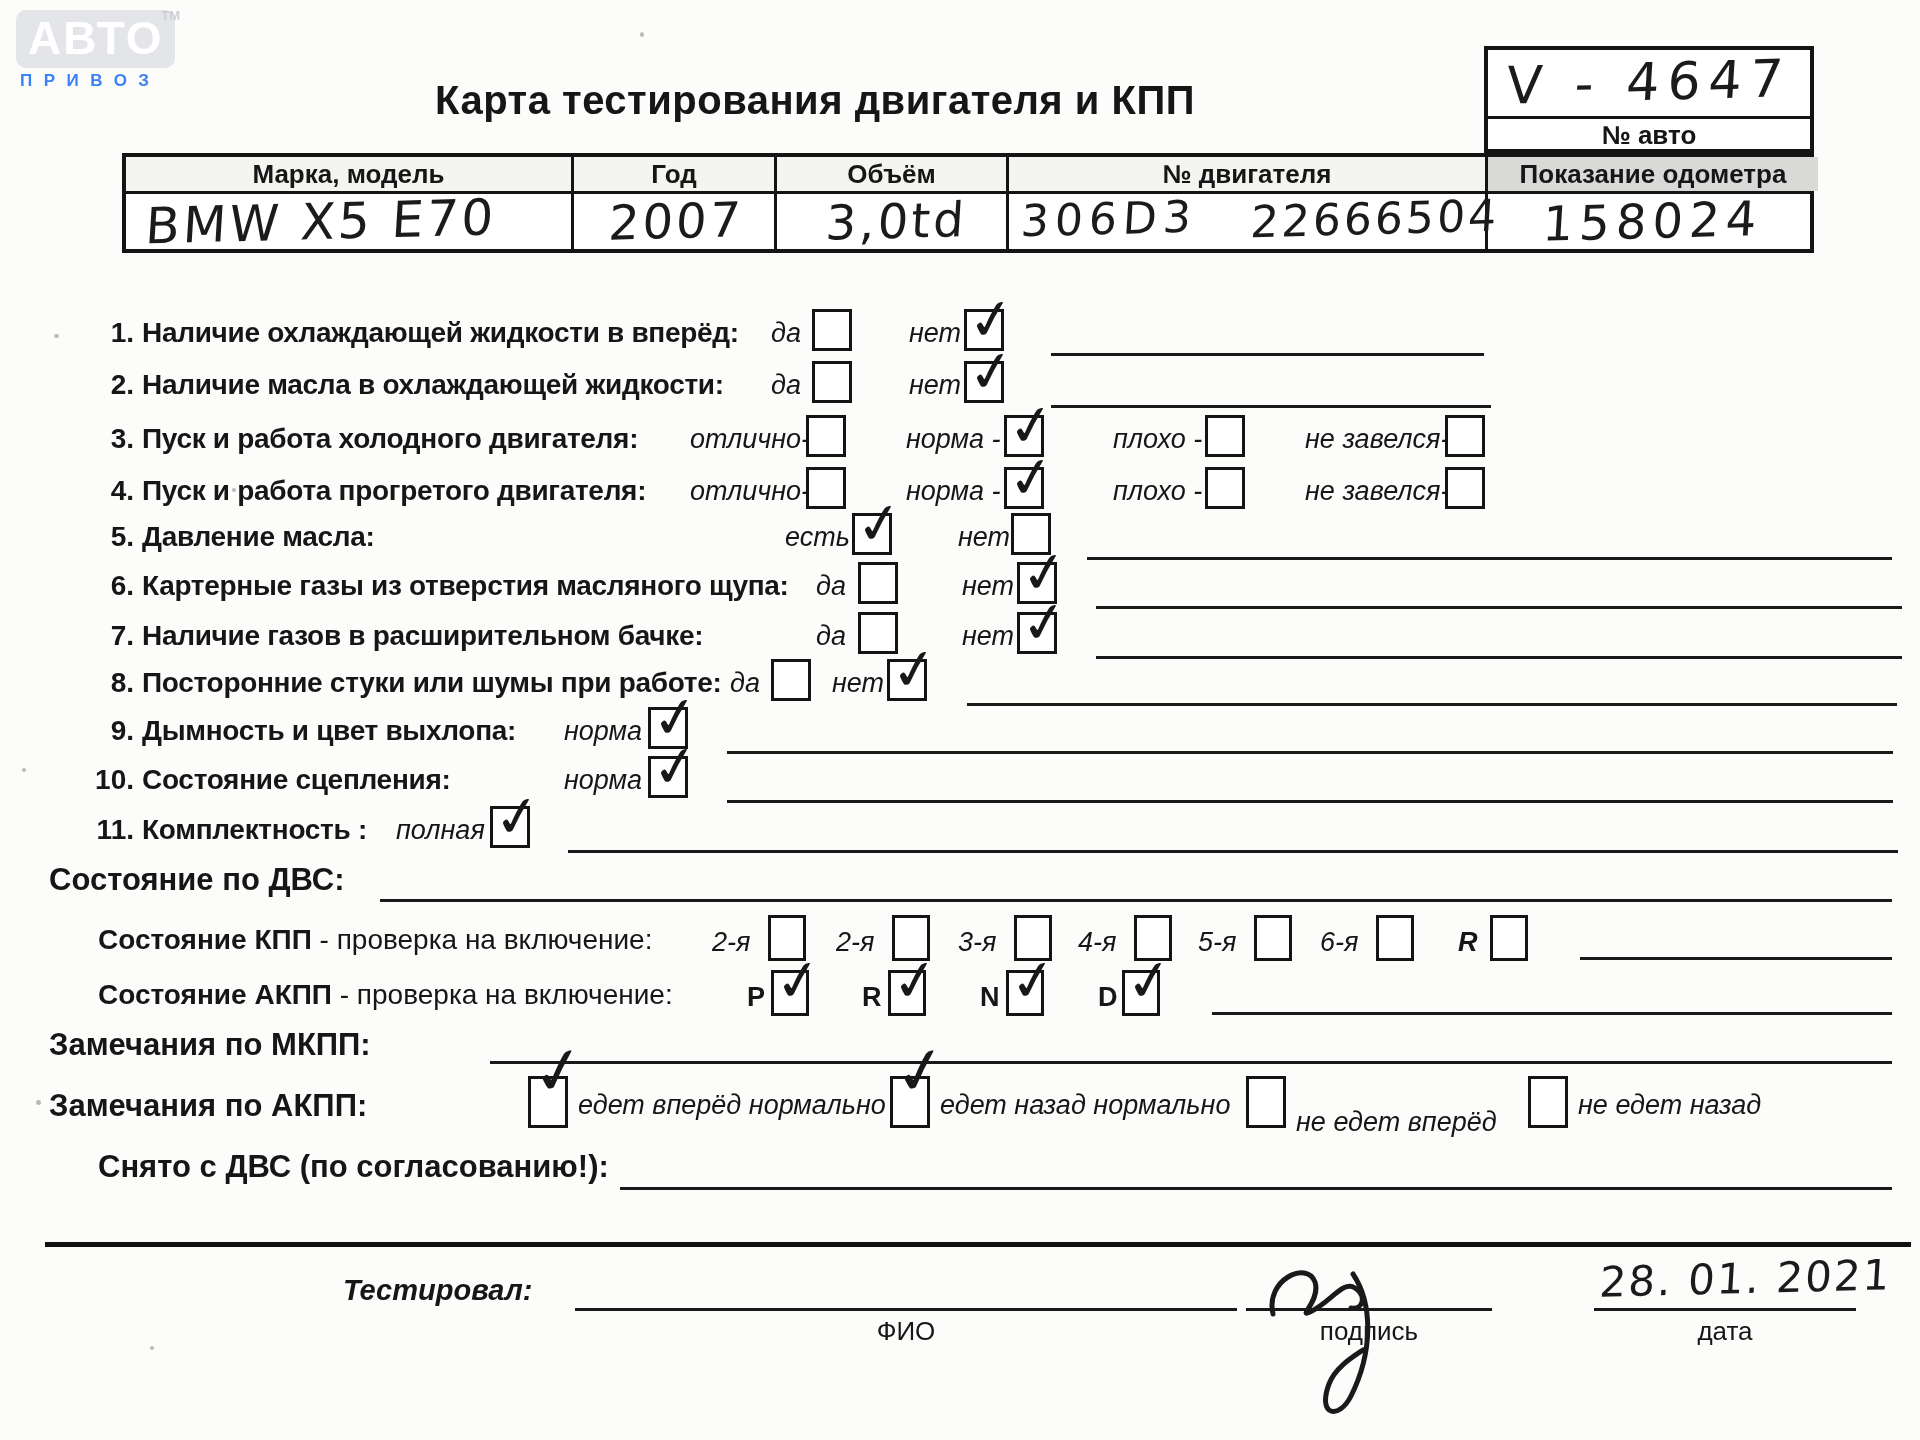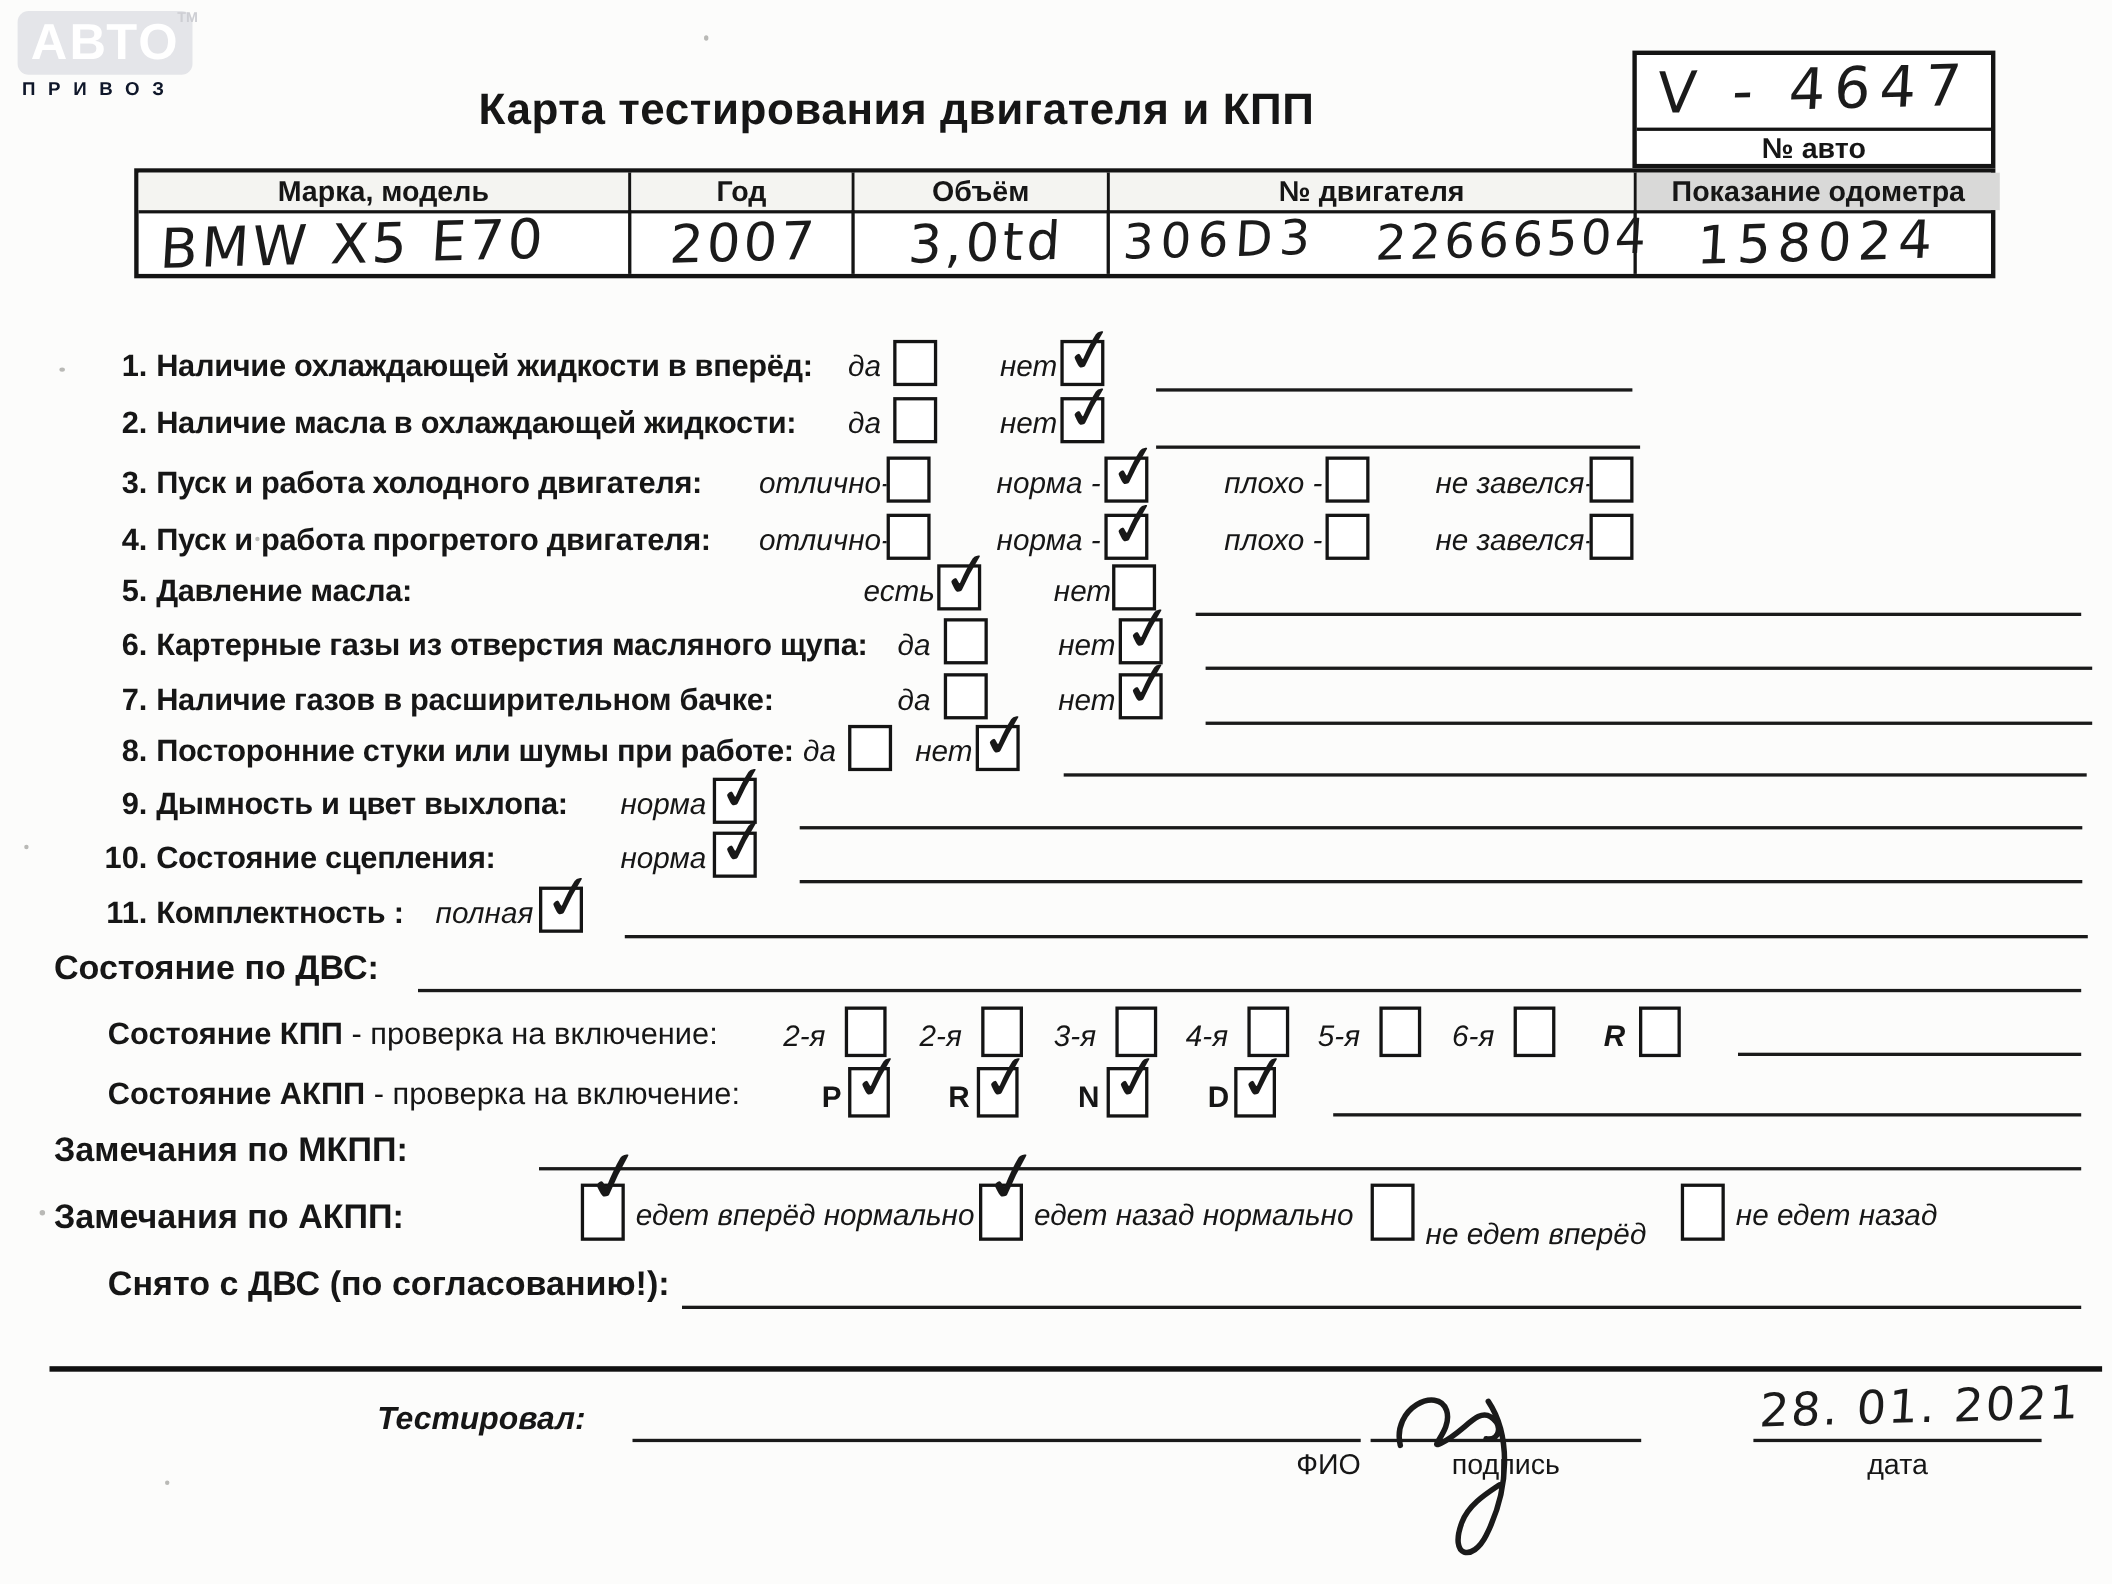--- a/index.html
+++ b/index.html
@@ -4,21 +4,21 @@
 <style>
   html,body{margin:0;padding:0;background:#ffffff;}
   .page{position:relative;width:1920px;height:1440px;background:#fcfcfb;
         font-family:"Liberation Sans","DejaVu Sans",sans-serif;color:#161616;overflow:hidden;}
 
   
   .logo{position:absolute;left:16px;top:10px;width:170px;}
   .logo-brand{display:inline-block;background:#e4e5e9;color:#ffffff;font-size:46px;font-weight:700;
               padding:1px 12px 3px 12px;border-radius:10px;letter-spacing:2px;}
   .logo-tm{position:absolute;right:6px;top:-2px;color:#cdced3;font-size:13px;font-weight:700;}
-  .logo-sub{color:#0f172a;font-size:17px;font-weight:700;letter-spacing:11.5px;margin-top:3px;padding-left:4px;}
+  .logo-sub{color:#3b82f6;font-size:17px;font-weight:700;letter-spacing:11.5px;margin-top:3px;padding-left:4px;}
 
   
   .title{position:absolute;left:340px;top:78px;width:950px;text-align:center;
          font-size:40px;font-weight:700;letter-spacing:0.5px;}
 
   
   .vbox{position:absolute;left:1484px;top:46px;width:330px;height:107px;border:4px solid #141414;box-sizing:border-box;background:#fff;}
   .vbox-value{position:absolute;left:0;top:2px;width:100%;height:68px;text-align:center;}
   .vbox-label{position:absolute;left:0;bottom:0;width:100%;height:33px;border-top:3px solid #141414;
               text-align:center;font-size:26px;font-weight:700;line-height:32px;box-sizing:border-box;}
@@ -312,21 +312,21 @@
   <div class="secline" style="top:1149px;">
     <span class="sec-title" style="left:98px;top:0;">Снято с ДВС (по согласованию!):</span>
     <span class="wline" style="left:620px;width:1272px;top:38px;"></span>
   </div>
 
   <div class="thickline"></div>
 
   <div class="footer">
     <span class="tester">Тестировал:</span>
     <span class="wline" style="left:575px;width:662px;top:46px;"></span>
-    <span class="sig-caption" style="left:575px;width:662px;top:54px;text-align:right;">ФИО</span>
+    <span class="sig-caption" style="left:575px;width:662px;top:54px;">ФИО</span>
     <span class="wline" style="left:1246px;width:246px;top:46px;"></span>
     <span class="sig-caption" style="left:1246px;width:246px;top:54px;">подпись</span>
     <svg class="sigsvg" width="230" height="190" viewBox="0 0 230 190">
       <path d="M18,62 C10,28 52,8 60,30 C66,48 42,66 55,60 C76,50 88,28 100,36 C112,44 108,58 96,56 M98,22 C118,52 118,100 96,144 C84,168 62,164 74,132 C80,116 96,106 108,98" fill="none" stroke="#1a1a1a" stroke-width="5" stroke-linecap="round"></path>
     </svg>
     <span class="hw" style="left:1600px;top:-8px;position:absolute;font-size:42px;letter-spacing:2px;">28. 01. 2021</span>
     <span class="wline" style="left:1594px;width:262px;top:46px;"></span>
     <span class="sig-caption" style="left:1594px;width:262px;top:54px;">дата</span>
   </div>
 

